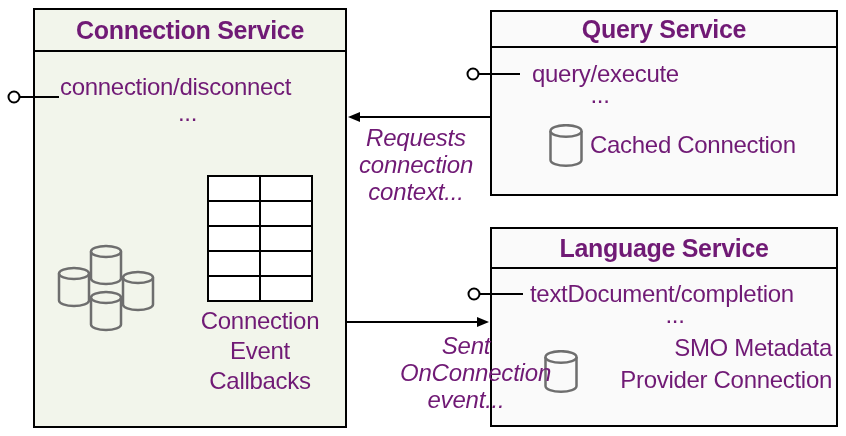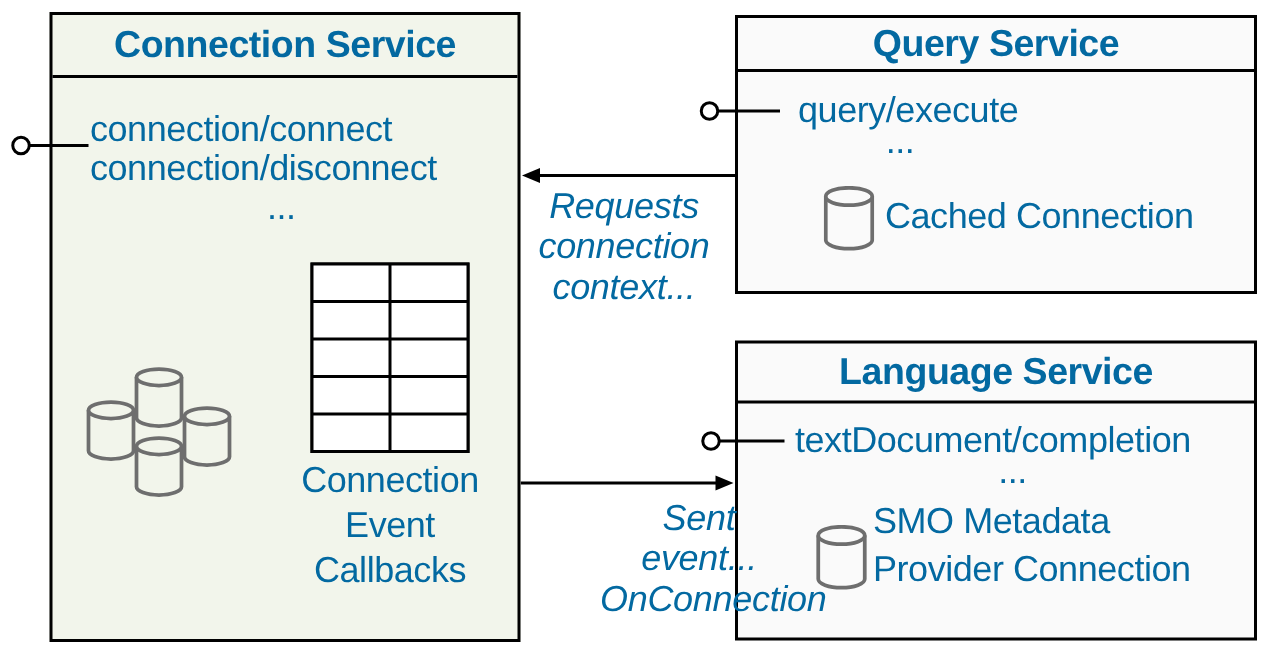--- a/index.html
+++ b/index.html
@@ -2,21 +2,21 @@
 <html><head>
 <meta charset="utf-8">
 <style>
   html, body { margin: 0; padding: 0; background: #ffffff; }
   .stage {
     position: relative;
     width: 846px;
     height: 436px;
     background: #ffffff;
     font-family: "Liberation Sans", sans-serif;
-    color: #0369a1;
+    color: #701a75;
     overflow: hidden;
   }
   .box {
     position: absolute;
     border: 2px solid #000000;
     box-sizing: border-box;
     z-index: 1;
   }
   .box-header {
     display: flex;
@@ -63,32 +63,31 @@
     text-align: center;
     letter-spacing: -0.2px;
     z-index: 2;
   }
 
   .q-method { left: 40px; top: 48px; }
   .q-ellipsis { left: 68px; top: 69px; width: 80px; text-align: center; }
   .q-cached { left: 98px; top: 119px; }
   .l-method { left: 38px; top: 51px; }
   .l-ellipsis { left: 143px; top: 72px; width: 80px; text-align: center; }
-  .l-smo { left: 90px; top: 103px; width: 240px; text-align: left; line-height: 32px; }
+  .l-smo { left: 100px; top: 103px; width: 240px; text-align: right; line-height: 32px; }
 </style>
 </head>
 <body>
 
 <div class="stage">
 
   <div class="box connection-box">
     <div class="box-header">Connection Service</div>
 
     <div class="abs txt methods">
-      <div>connection/connect</div>
       <div>connection/disconnect</div>
       <div class="ellipsis-line">...</div>
     </div>
 
     <div class="abs txt active-label">
     </div>
 
     <svg class="icon-svg" style="left:21px; top:233px;" width="100" height="92" viewBox="0 0 100 92">
       <g stroke="#6e6e6e" stroke-width="2.5" fill="#f2f5eb">
         <g transform="translate(34,2)">
@@ -168,22 +167,22 @@
     <div>connection</div>
     <div>context...</div>
   </div>
 
   <svg class="arrow-svg" style="left:347px; top:315px;" width="143" height="14" viewBox="0 0 143 14">
     <line x1="0" y1="7" x2="133" y2="7" stroke="#000000" stroke-width="2"></line>
     <polygon points="142,7 130,2 130,12" fill="#000000"></polygon>
   </svg>
   <div class="arrow-label" style="left:352px; top:332px; width:132px;margin-left:48px;">
     <div>Sent</div>
+    <div>OnConnection</div>
     <div>event...</div>
-    <div>OnConnection</div>
   </div>
 
   <svg class="lollipop-svg" style="left:6px; top:89px;" width="54" height="16" viewBox="0 0 54 16">
     <line x1="13" y1="8" x2="53" y2="8" stroke="#000000" stroke-width="2"></line>
     <circle cx="8" cy="8" r="5.5" fill="#ffffff" stroke="#000000" stroke-width="2"></circle>
   </svg>
   <svg class="lollipop-svg" style="left:465px; top:66px;" width="56" height="16" viewBox="0 0 56 16">
     <line x1="13" y1="8" x2="55" y2="8" stroke="#000000" stroke-width="2"></line>
     <circle cx="8" cy="8" r="5.5" fill="#ffffff" stroke="#000000" stroke-width="2"></circle>
   </svg>

